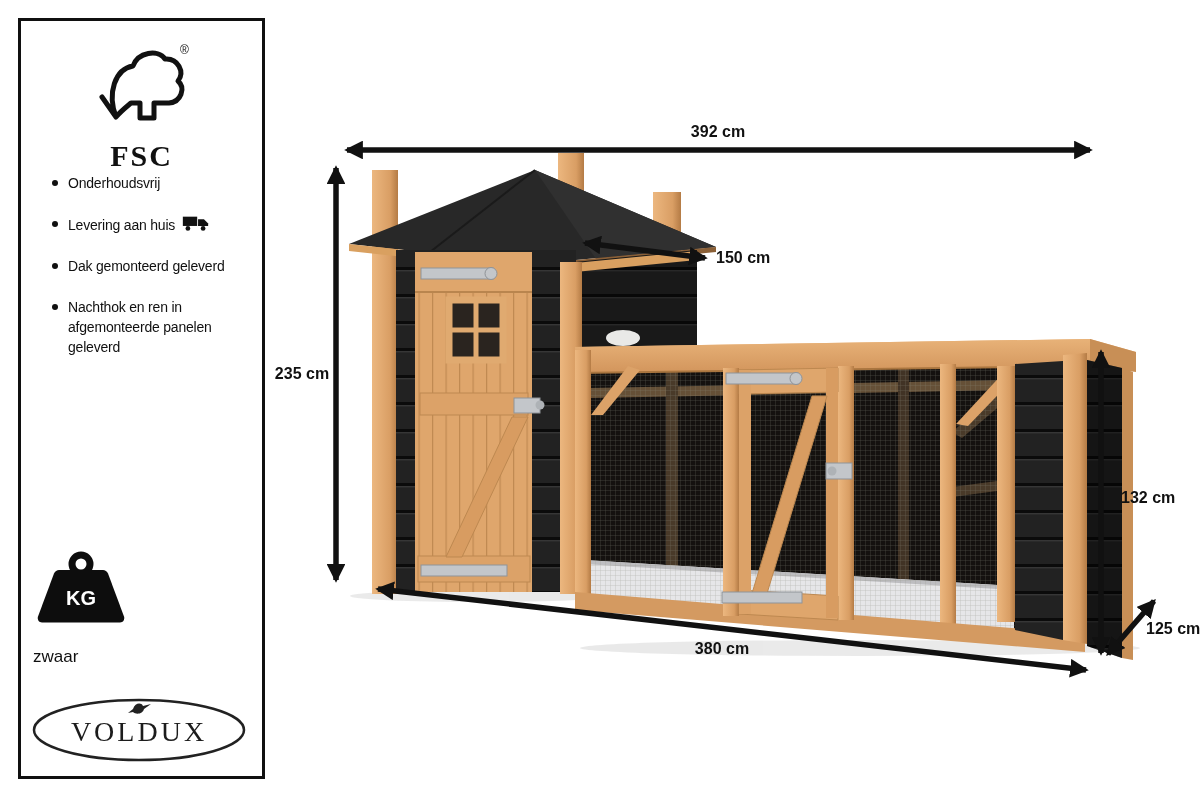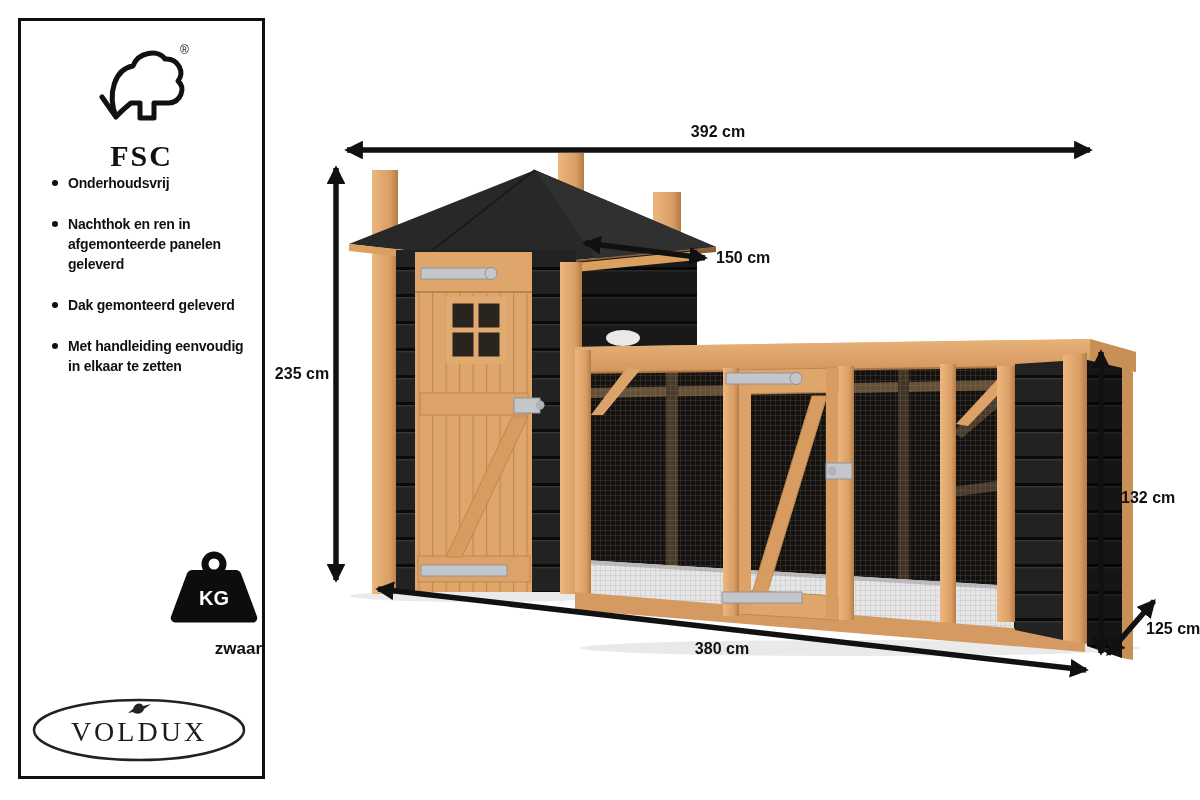--- a/index.html
+++ b/index.html
@@ -6,26 +6,26 @@
   .canvas{position:relative;width:1200px;height:800px;background:#ffffff;overflow:hidden;
           font-family:"Liberation Sans",sans-serif;}
   
   .panel{position:absolute;left:18px;top:18px;width:241px;height:755px;
          border:3px solid #101010;background:#fff;}
   .fsc-block{position:absolute;top:20px;left:0;right:0;text-align:center;}
   .fsc-word{font-family:"Liberation Serif",serif;font-weight:700;font-size:30px;
             letter-spacing:2px;color:#111;margin-top:2px;}
   .features{position:absolute;top:152px;left:30px;right:14px;margin:0;padding:0;list-style:none;}
   .features li{position:relative;padding-left:17px;margin-bottom:21px;
-               font-size:14px;line-height:20px;font-weight:700;color:#101010;letter-spacing:-0.2px;}
+               font-size:14px;line-height:20px;font-weight:400;color:#101010;letter-spacing:-0.2px;}
   .features li::before{content:"";position:absolute;left:1px;top:7px;width:6px;height:6px;
                border-radius:50%;background:#101010;}
   .truck{display:inline-block;vertical-align:-2px;margin-left:7px;}
-  .weight-block{position:absolute;top:530px;left:12px;right:0;text-align:right;}
-  .weight-label{font-size:17px;font-weight:700;color:#101010;margin-top:6px;}
+  .weight-block{position:absolute;top:530px;left:12px;right:0;text-align:left;}
+  .weight-label{font-size:17px;font-weight:400;color:#101010;margin-top:14px;}
   .brand-block{position:absolute;top:672px;left:0;right:6px;text-align:center;}
   
   .scene{position:absolute;left:0;top:0;}
   text.dim{font-family:"Liberation Sans",sans-serif;font-weight:700;font-size:16px;fill:#111;}
 </style>
 </head>
 <body>
 
 <div class="canvas">
 
@@ -34,23 +34,28 @@
     <div class="fsc-block">
       <svg width="96" height="92" viewBox="0 0 96 92">
         <path d="M8,56 L22,76 C13,52 21,28 39,25 C44,11 64,8 71,18 C84,17 91,31 84,40 C92,47 87,61 75,62 L60,62 L60,77 L46,77 L46,62 L37,62 C31,67 26,71 22,76" fill="none" stroke="#111" stroke-width="5" stroke-linejoin="round" stroke-linecap="round"></path>
         <text x="86" y="13" font-size="12" fill="#111">®</text>
       </svg>
       <div class="fsc-word">FSC</div>
     </div>
 
     <ul class="features">
       <li><span>Onderhoudsvrij</span></li>
+      <li><span>Levering aan huis</span><svg class="truck" width="27" height="18" viewBox="0 0 32 21">
+            <rect x="1" y="3" width="17" height="11" fill="#111"></rect>
+            <path d="M19,6 h7 l5,5 v3 h-12 z" fill="#111"></path>
+            <circle cx="7" cy="17" r="2.8" fill="#111"></circle>
+            <circle cx="25" cy="17" r="2.8" fill="#111"></circle>
+          </svg></li>
+      <li><span>Dak gemonteerd geleverd</span></li>
       <li><span>Nachthok en ren in afgemonteerde panelen geleverd</span></li>
-      <li><span>Dak gemonteerd geleverd</span></li>
-      <li><span>Met handleiding eenvoudig in elkaar te zetten</span></li>
     </ul>
 
     <div class="weight-block">
       <svg width="96" height="78" viewBox="0 0 96 78">
         <circle cx="48" cy="13" r="9" fill="none" stroke="#0d0d0d" stroke-width="7"></circle>
         <path d="M26,19 h44 c2,0 4,1.5 5,3.5 l16,43 c1,3 -1,6 -4,6 H9 c-3,0 -5,-3 -4,-6 l16,-43 c1,-2 3,-3.5 5,-3.5 z" fill="#0d0d0d"></path>
         <text x="48" y="54" text-anchor="middle" font-family="Liberation Sans,sans-serif" font-weight="700" font-size="20" fill="#fff">KG</text>
       </svg>
       <div class="weight-label">zwaar</div>
     </div>

